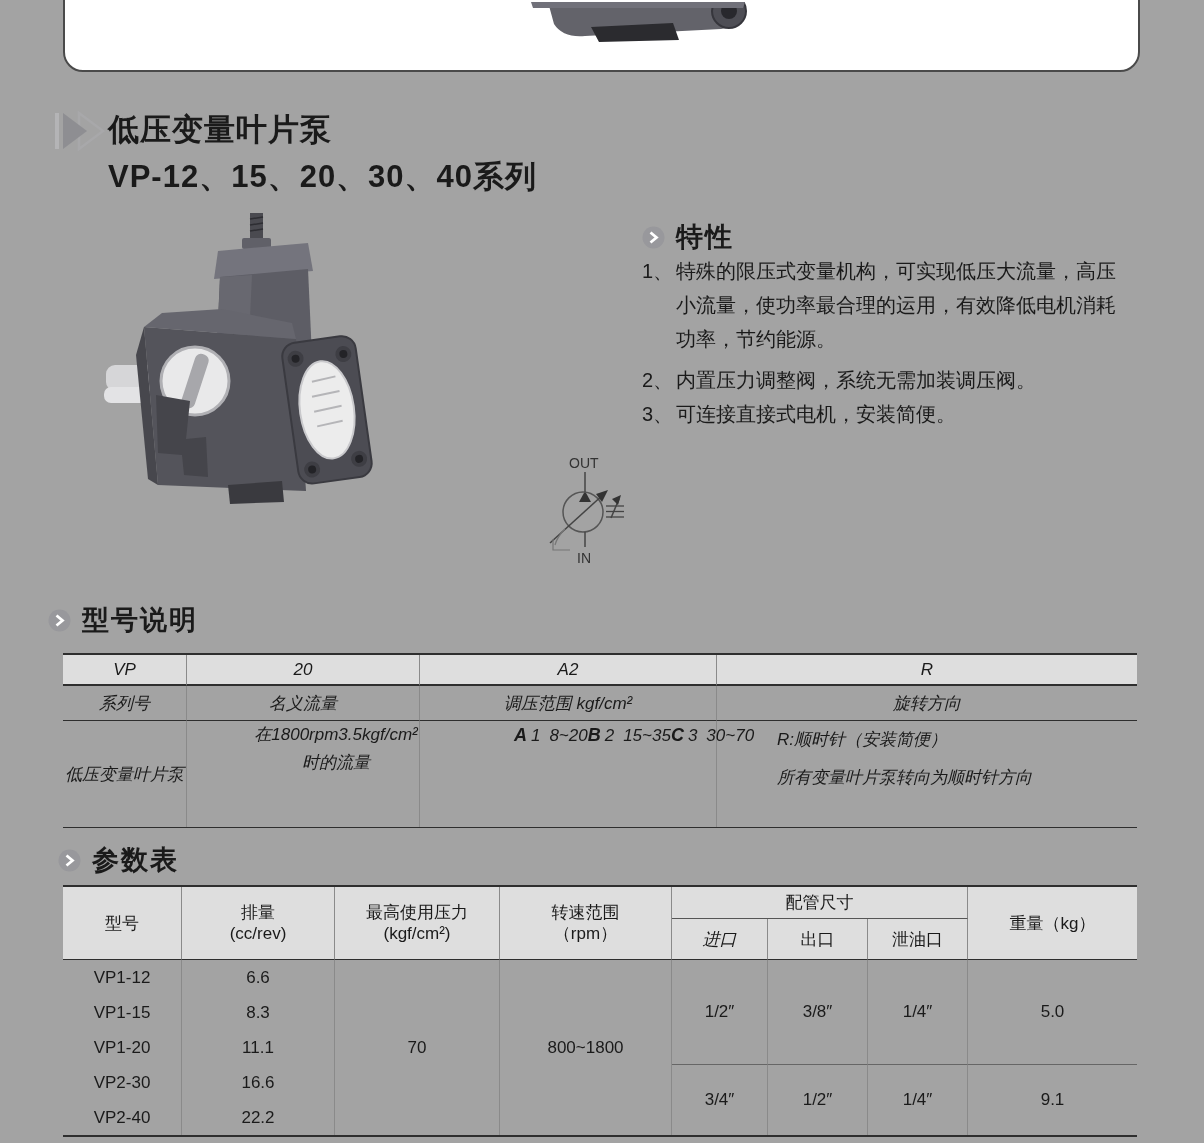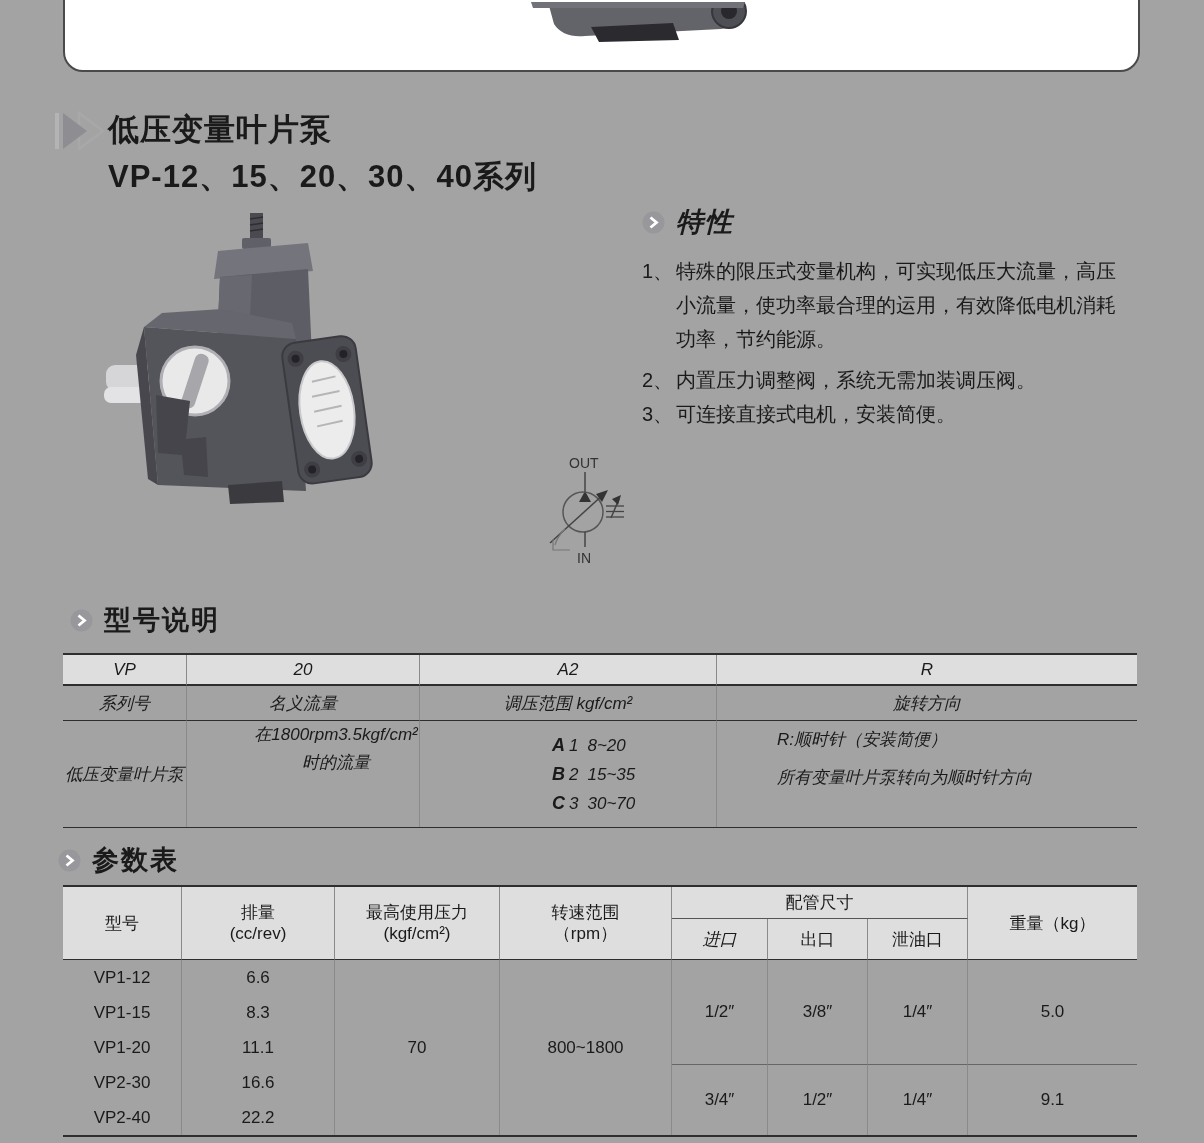--- a/index.html
+++ b/index.html
@@ -40,21 +40,21 @@
           grid-template-rows:31px 35px 106px;
           border-top:2px solid #2e2e2e;border-bottom:1.5px solid #2e2e2e;font-size:17px;}
   .mtable>div{border-right:1px solid #8a8a8a;display:flex;align-items:center;justify-content:center;font-style:italic;}
   .mtable>div.lastcol{border-right:none;}
   .m-h{background:#dedede;border-bottom:2px solid #2e2e2e;}
   .m-s{border-bottom:1.5px solid #2e2e2e;}
   .m-flow{justify-content:flex-start !important;padding-left:66px;
           flex-direction:column;align-items:flex-start;line-height:28px;}
   .m-flow,.m-press,.m-rot{display:flex;}
   .m-press{justify-content:flex-start;padding-left:132px;
-           flex-direction:column;align-items:flex-start !important;line-height:28px;}
+           flex-direction:row;align-items:flex-start !important;line-height:28px;}
   .pr-row .pr-l{font-weight:700;font-size:18px;}
   .pr-row .pr-n{margin-left:4px;}
   .pr-row .pr-r{margin-left:9px;}
   .m-rot{justify-content:flex-start !important;padding-left:60px;
          flex-direction:column;align-items:flex-start !important;line-height:38px;}
 
   
   .stable{position:absolute;left:63px;top:885px;width:1074px;
           display:grid;grid-template-columns:119px 153px 165px 172px 96px 100px 100px 169px;
           grid-template-rows:32px 41px 105px 70px;
@@ -133,21 +133,21 @@
         <circle cx="204" cy="262" r="4" fill="#232327"></circle>
     </g>
 
     <circle cx="95" cy="176" r="34" fill="#e9e9ea" stroke="#b0b0b4" stroke-width="3"></circle>
     <rect x="88" y="148" width="14" height="56" rx="6" fill="#a7a7ab" transform="rotate(18 95 176)"></rect>
 
     <polygon points="56,190 90,196 86,234 106,232 108,272 84,270 82,250 58,248" fill="#45454b"></polygon>
     <polygon points="128,280 182,276 184,297 130,299" fill="#3a3a3f"></polygon>
   </svg>
 
-  <div class="sec-head" style="left:642px;top:204px;font-style:italic;">
+  <div class="sec-head" style="left:642px;top:219px;">
     <svg class="sec-bullet" viewBox="0 0 23 23">
       <circle cx="11.5" cy="11.5" r="11" fill="#98989c"></circle>
       <polyline points="8.5,6.5 14.5,11.5 8.5,16.5" fill="none" stroke="#ffffff" stroke-width="2.8"></polyline>
     </svg>
     <span class="sec-title">特性</span>
   </div>
   <div class="features">
     <div class="feat-item">
       <span class="feat-num">1、</span>
       <span class="feat-lines">
@@ -177,21 +177,21 @@
     <path d="M8,89 L8,100 L25,100" fill="none" stroke="#777" stroke-width="1.2"></path>
     <line x1="61" y1="56" x2="79" y2="56" stroke="#444" stroke-width="1.3"></line>
     <line x1="61" y1="61.5" x2="79" y2="61.5" stroke="#444" stroke-width="1.3"></line>
     <line x1="61" y1="67" x2="79" y2="67" stroke="#444" stroke-width="1.3"></line>
     <line x1="66" y1="68" x2="74" y2="49" stroke="#444" stroke-width="1.5"></line>
     <polygon points="76,45 67,49 73,55" fill="#333"></polygon>
     <line x1="40" y1="82" x2="40" y2="97" stroke="#444" stroke-width="1.5"></line>
     <text class="sym-text" x="32" y="113">IN</text>
   </svg>
 
-  <div class="sec-head" style="left:70px;top:602px;">
+  <div class="sec-head" style="left:48px;top:602px;">
     <svg class="sec-bullet" viewBox="0 0 23 23">
       <circle cx="11.5" cy="11.5" r="11" fill="#98989c"></circle>
       <polyline points="8.5,6.5 14.5,11.5 8.5,16.5" fill="none" stroke="#ffffff" stroke-width="2.8"></polyline>
     </svg>
     <span class="sec-title">型号说明</span>
   </div>
 
   <div class="mtable">
     <div class="m-h">VP</div>
     <div class="m-h">20</div>

